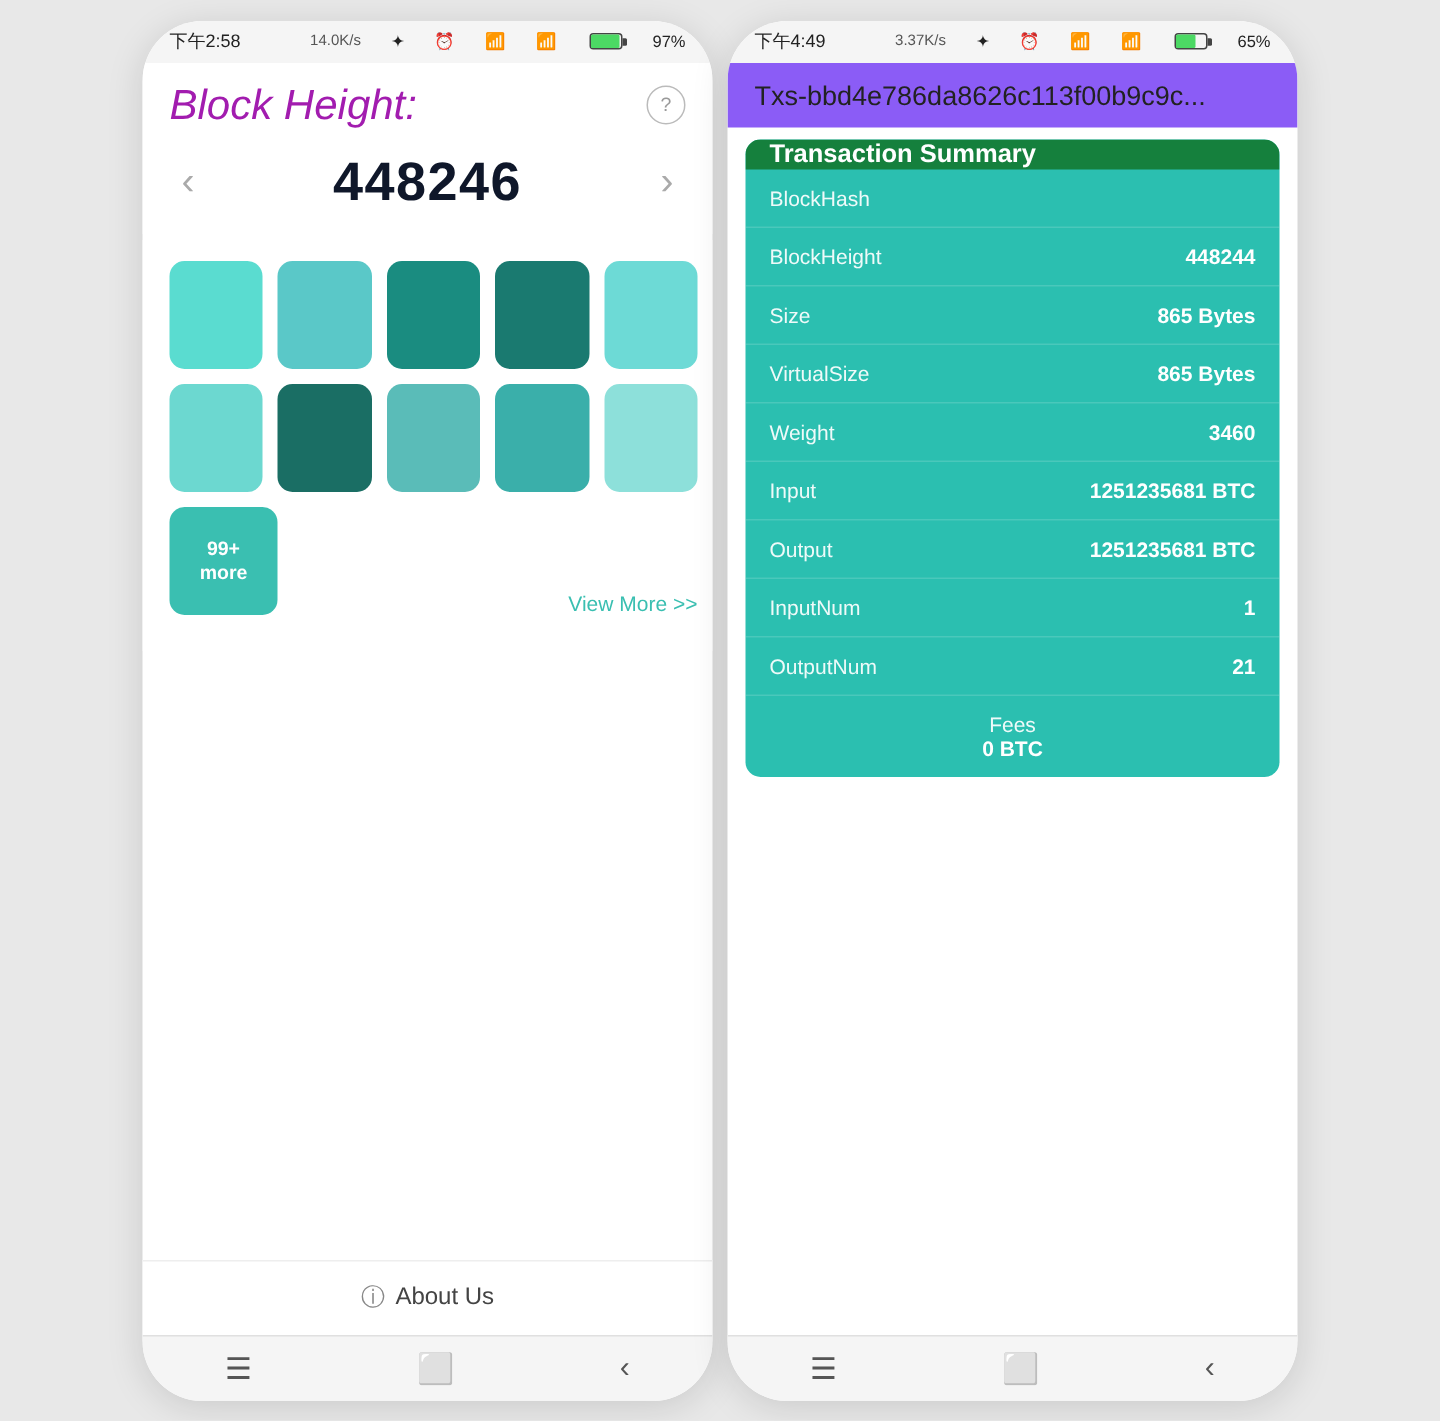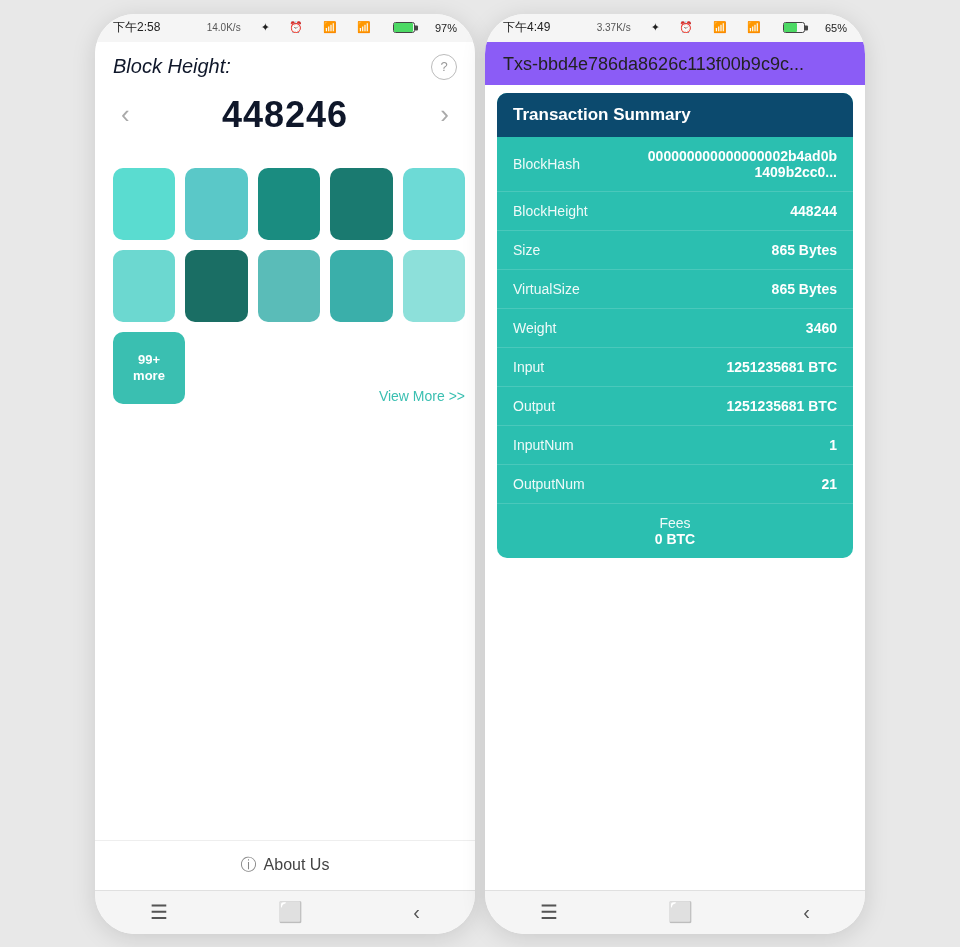--- a/index.html
+++ b/index.html
@@ -80,23 +80,23 @@
     }
     .block-header {
       display: flex;
       align-items: center;
       justify-content: space-between;
       padding: 12px 18px 8px 18px;
       background: #fff;
     }
     .block-title {
       font-style: italic;
-      font-size: 20px;
+      font-size: 28px;
       font-weight: 500;
-      color: #0f172a;
+      color: #a21caf;
     }
     .help-btn {
       width: 26px;
       height: 26px;
       border-radius: 50%;
       border: 1.5px solid #bbb;
       display: flex;
       align-items: center;
       justify-content: center;
       font-size: 13px;
@@ -206,25 +206,25 @@
       line-height: 1.4;
     }
     .tx-summary-card {
       background: #2bbfb0;
       margin: 8px 12px 0 12px;
       border-radius: 10px;
       overflow: hidden;
       flex-shrink: 0;
     }
     .tx-summary-title {
-      background: #0c4a6e;
+      background: #15803d;
       color: #fff;
       font-size: 17px;
       font-weight: 700;
-      padding: 12px 16px;
+      padding: 0 16px;
     }
     .tx-row {
       display: flex;
       align-items: center;
       justify-content: space-between;
       padding: 11px 16px;
       border-bottom: 1px solid rgba(255,255,255,0.15);
     }
     .tx-row:last-child {
       border-bottom: none;
@@ -339,21 +339,20 @@
 
     <div class="tx-header">
       <div class="tx-title">Txs-bbd4e786da8626c113f00b9c9c...</div>
     </div>
 
     <div class="tx-summary-card">
       <div class="tx-summary-title">Transaction Summary</div>
 
       <div class="tx-row">
         <span class="tx-label">BlockHash</span>
-        <span class="tx-value">000000000000000002b4ad0b1409b2cc0...</span>
       </div>
       <div class="tx-row">
         <span class="tx-label">BlockHeight</span>
         <span class="tx-value">448244</span>
       </div>
       <div class="tx-row">
         <span class="tx-label">Size</span>
         <span class="tx-value">865 Bytes</span>
       </div>
       <div class="tx-row">

